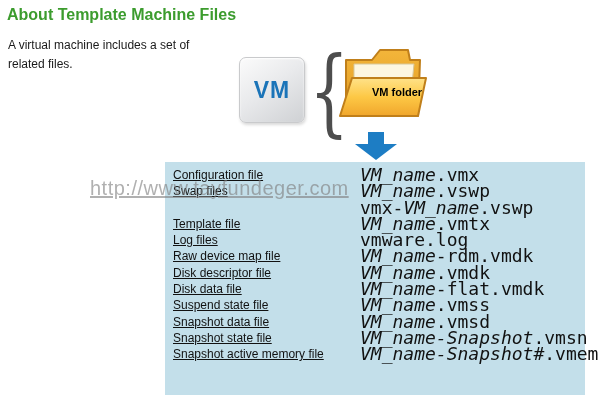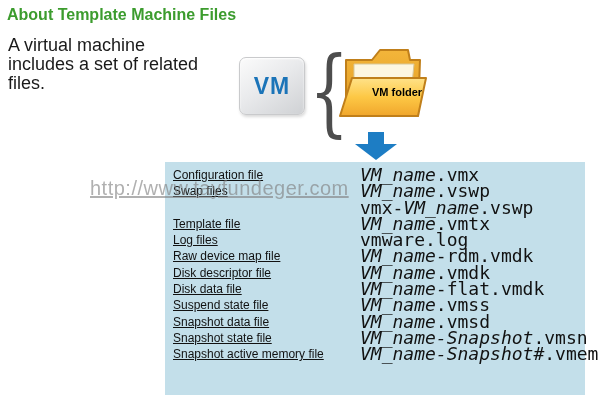--- a/index.html
+++ b/index.html
@@ -19,30 +19,30 @@
     left: 7px; top: 6px;
     font-size: 16px;
     font-weight: bold;
     color: #3c9c2e;
   }
 
   .subtitle {
     position: absolute;
     left: 8px; top: 36px;
     width: 205px;
-    font-size: 18px;
+    font-size: 12px;
     line-height: 19px;
     color: #1a1a1a;
   }
 
   
   .vm-box {
     position: absolute;
     left: 239px; top: 57px;
-    width: 66px; height: 58px;
+    width: 66px; height: 66px;
     border-radius: 7px;
     border: 1px solid #c9cacc;
     background: linear-gradient(145deg, #fbfbfb 0%, #e9eaec 45%, #cfd1d4 100%);
     box-shadow: inset 0 1px 2px #ffffff, 1px 2px 3px rgba(0,0,0,0.15);
     display: flex; align-items: center; justify-content: center;
   }
   .vm-box .vm-label {
     font-size: 23px;
     font-weight: bold;
     color: #1b74b8;

